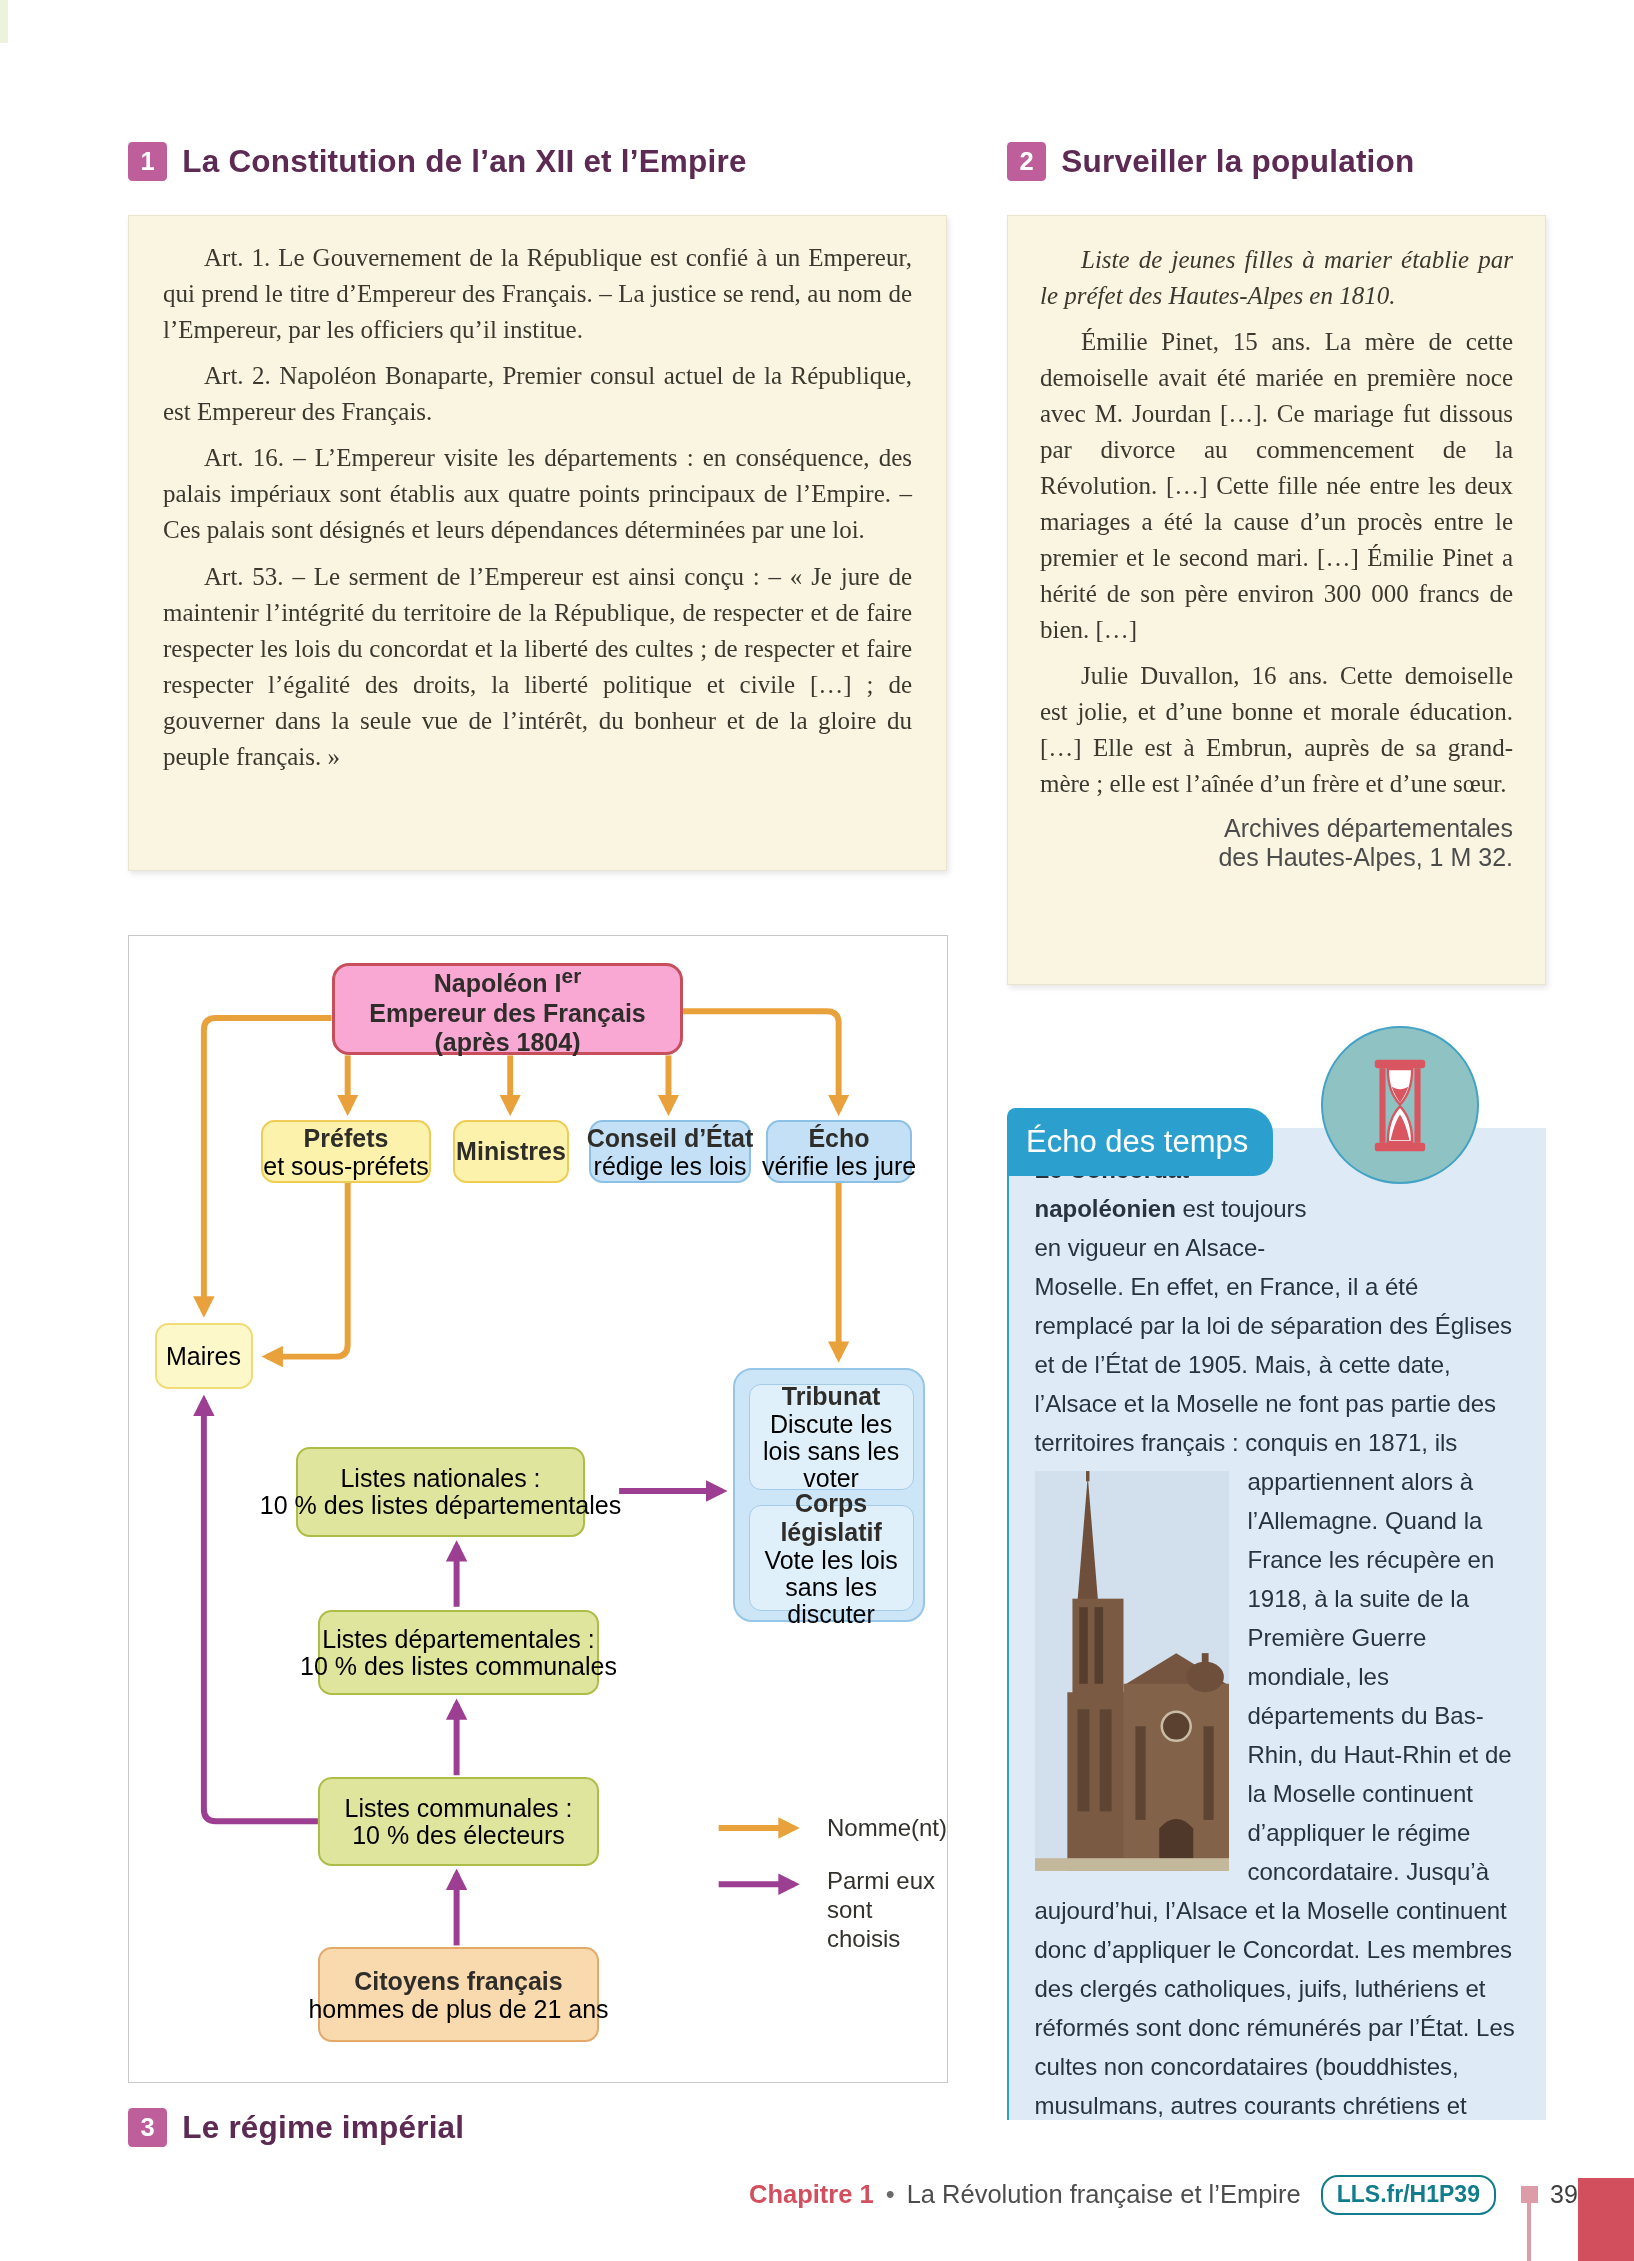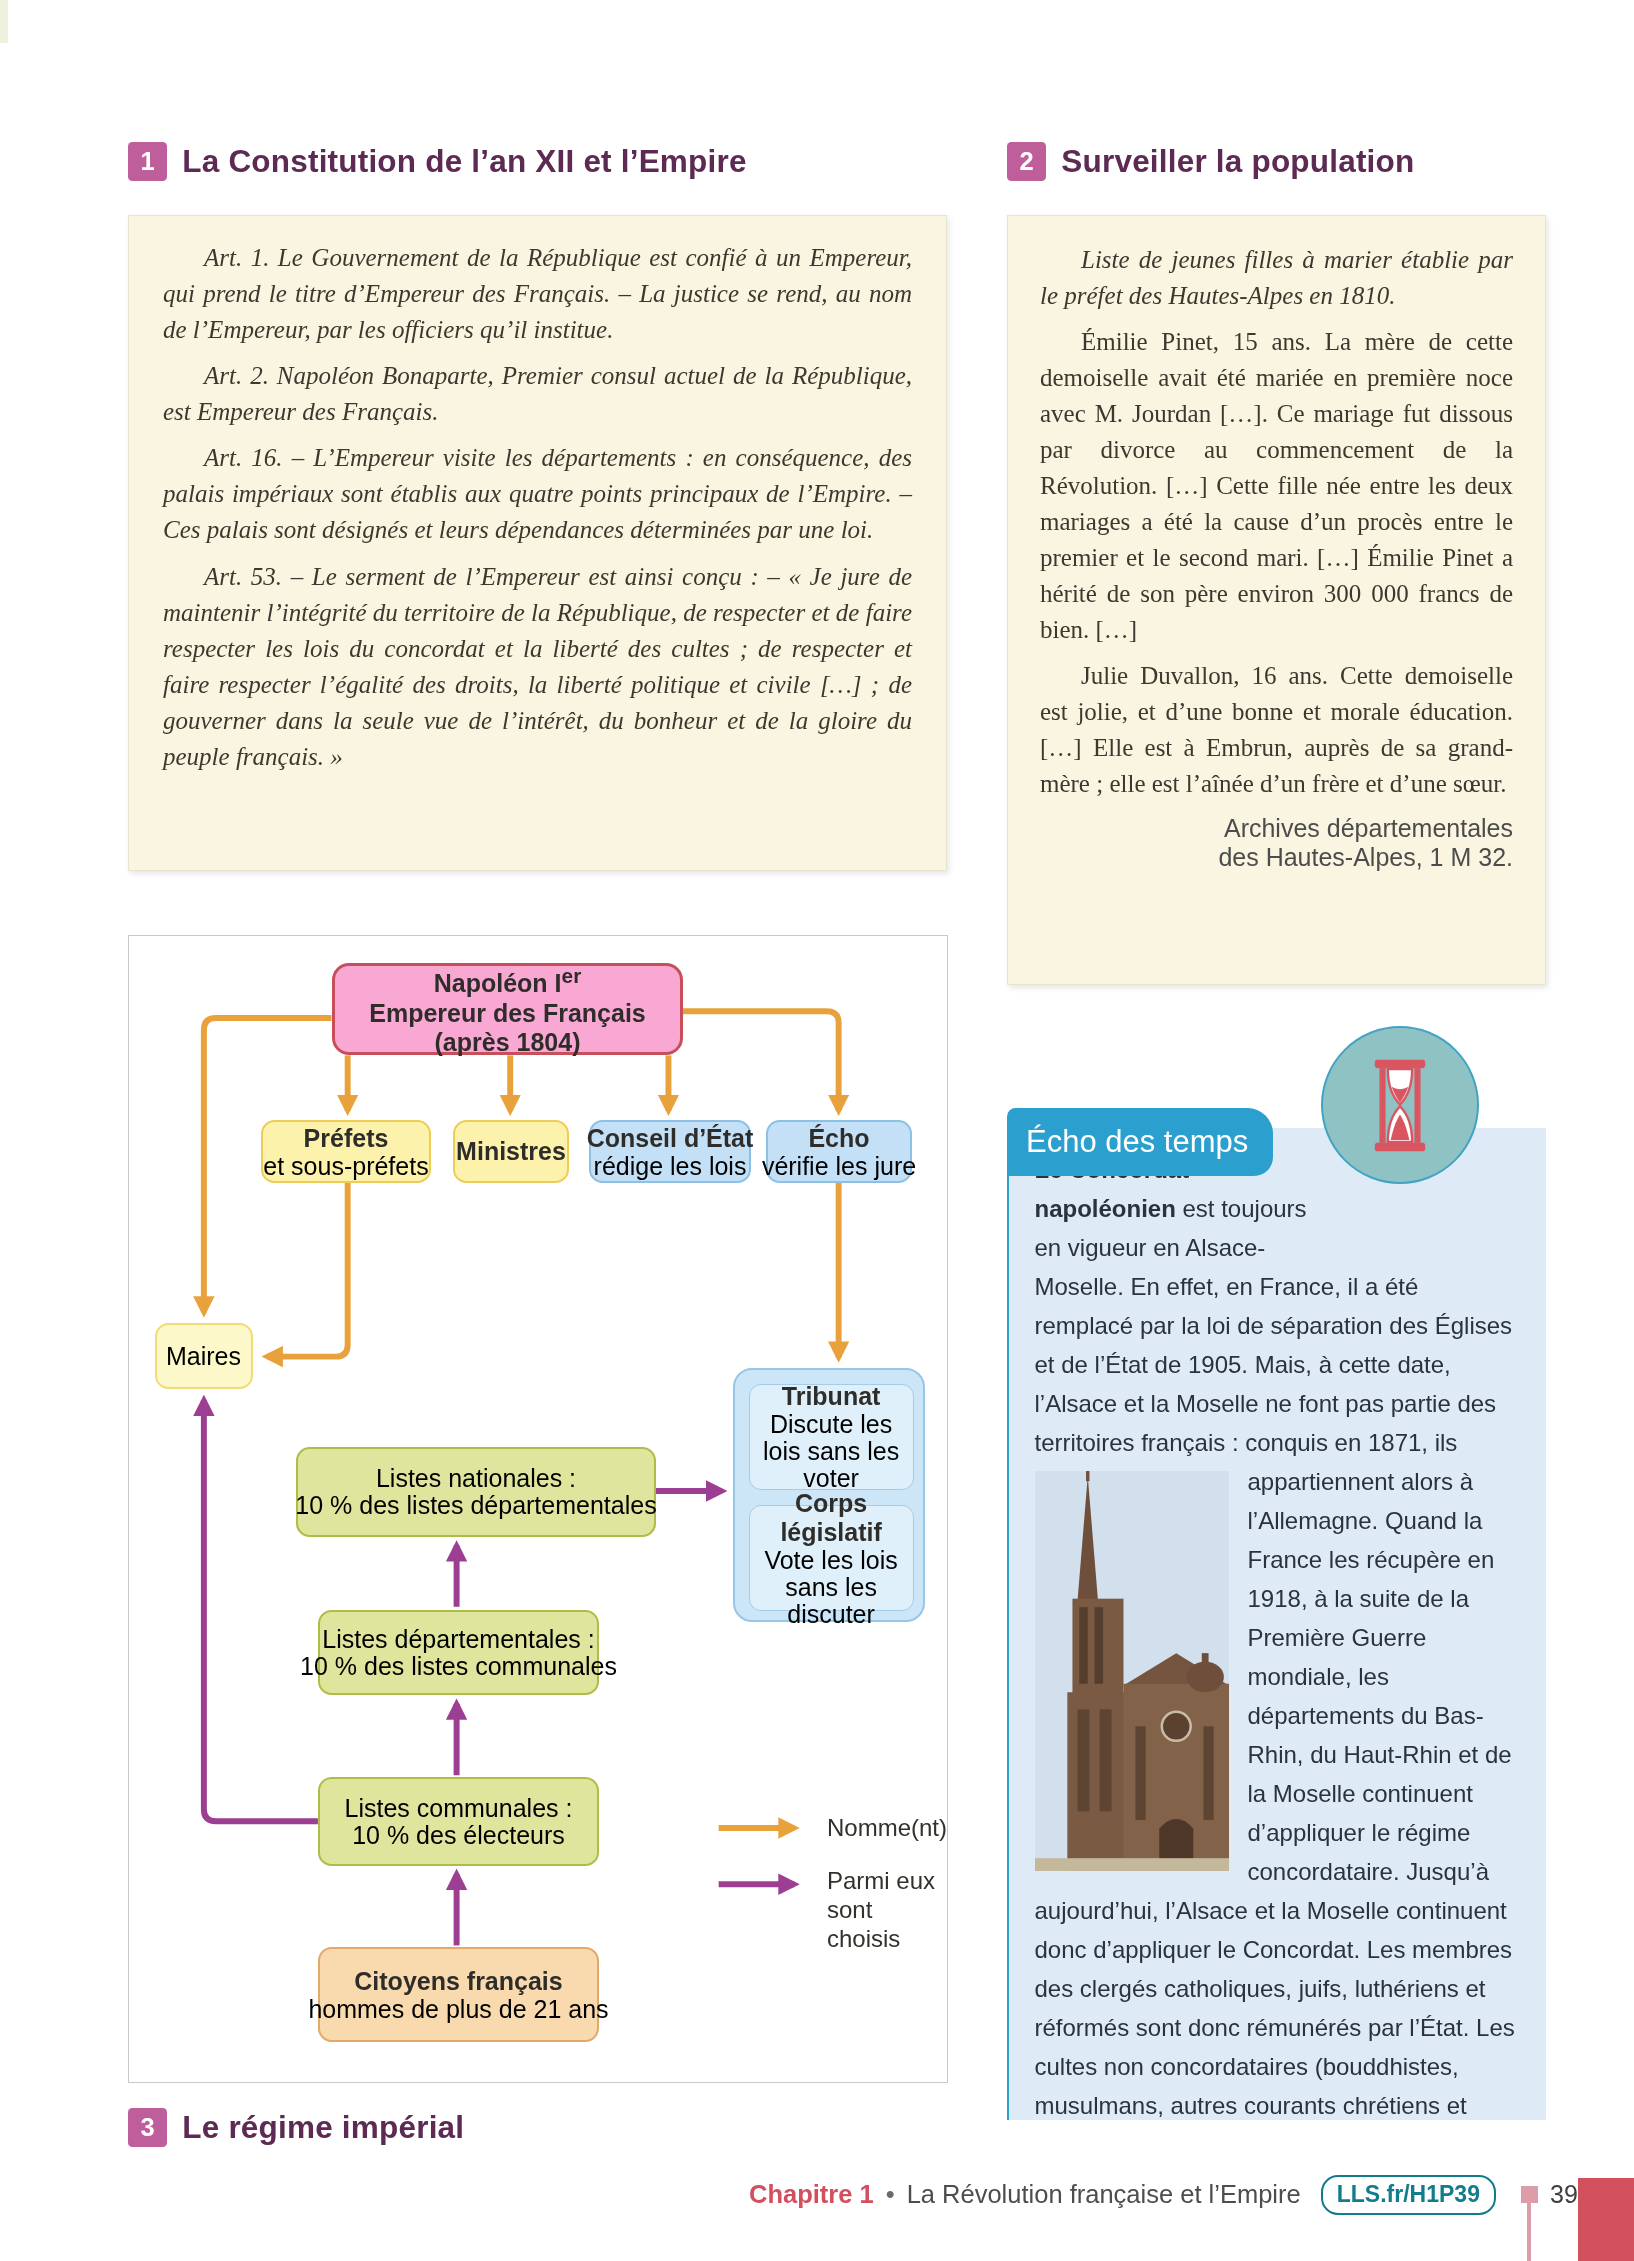--- a/index.html
+++ b/index.html
@@ -74,21 +74,21 @@
 
 <div class="page">
 
   <div class="abs corner-mark" style="left:0; top:0; width:7.7px; height:43px;"></div>
 
   <div class="abs sec-header" style="left:128px; top:142px;">
     <div class="badge">1</div>
     <div class="sec-title">La Constitution de l’an XII et l’Empire</div>
   </div>
 
-  <div class="abs cream serif" style="left:128px; top:215px; width:819px; height:656px; padding:24px 34px; overflow:hidden;font-style:italic;">
+  <div class="abs cream serif" style="left:128px; top:215px; width:819px; height:656px; padding:24px 34px; overflow:hidden;">
     <p>Art. 1. Le Gouvernement de la République est confié à un Empereur, qui prend le titre d’Empereur des Français. – La justice se rend, au nom de l’Empereur, par les officiers qu’il institue.</p>
     <p>Art. 2. Napoléon Bonaparte, Premier consul actuel de la République, est Empereur des Français.</p>
     <p>Art. 16. – L’Empereur visite les départements : en conséquence, des palais impériaux sont établis aux quatre points principaux de l’Empire. – Ces palais sont désignés et leurs dépendances déterminées par une loi.</p>
     <p>Art. 53. – Le serment de l’Empereur est ainsi conçu : – « Je jure de maintenir l’intégrité du territoire de la République, de respecter et de faire respecter les lois du concordat et la liberté des cultes ; de respecter et faire respecter l’égalité des droits, la liberté politique et civile […] ; de gouverner dans la seule vue de l’intérêt, du bonheur et de la gloire du peuple français. »</p>
   </div>
 
   <div class="abs sec-header" style="left:1007px; top:142px;">
     <div class="badge">2</div>
     <div class="sec-title">Surveiller la population</div>
   </div>
@@ -163,21 +163,21 @@
       <div class="node blue-inner" style="left:13.6px; top:13.6px; width:165px; height:106px;">
         <div class="nt">Tribunat</div>
         <div class="ns">Discute les lois sans les voter</div>
       </div>
       <div class="node blue-inner" style="left:13.6px; top:135px; width:165px; height:106px;">
         <div class="nt">Corps législatif</div>
         <div class="ns">Vote les lois sans les discuter</div>
       </div>
     </div>
 
-    <div class="node green-node" style="left:167px; top:511px; width:360px; height:90px;">
+    <div class="node green-node" style="left:167px; top:511px; width:289px; height:90px;">
       <div class="ns nowrap">Listes nationales :</div>
       <div class="ns nowrap">10 % des listes départementales</div>
     </div>
 
     <div class="node green-node" style="left:189px; top:674px; width:281px; height:85px;">
       <div class="ns nowrap">Listes départementales :</div>
       <div class="ns nowrap">10 % des listes communales</div>
     </div>
 
     <div class="node green-node" style="left:189px; top:841px; width:281px; height:89px;">

